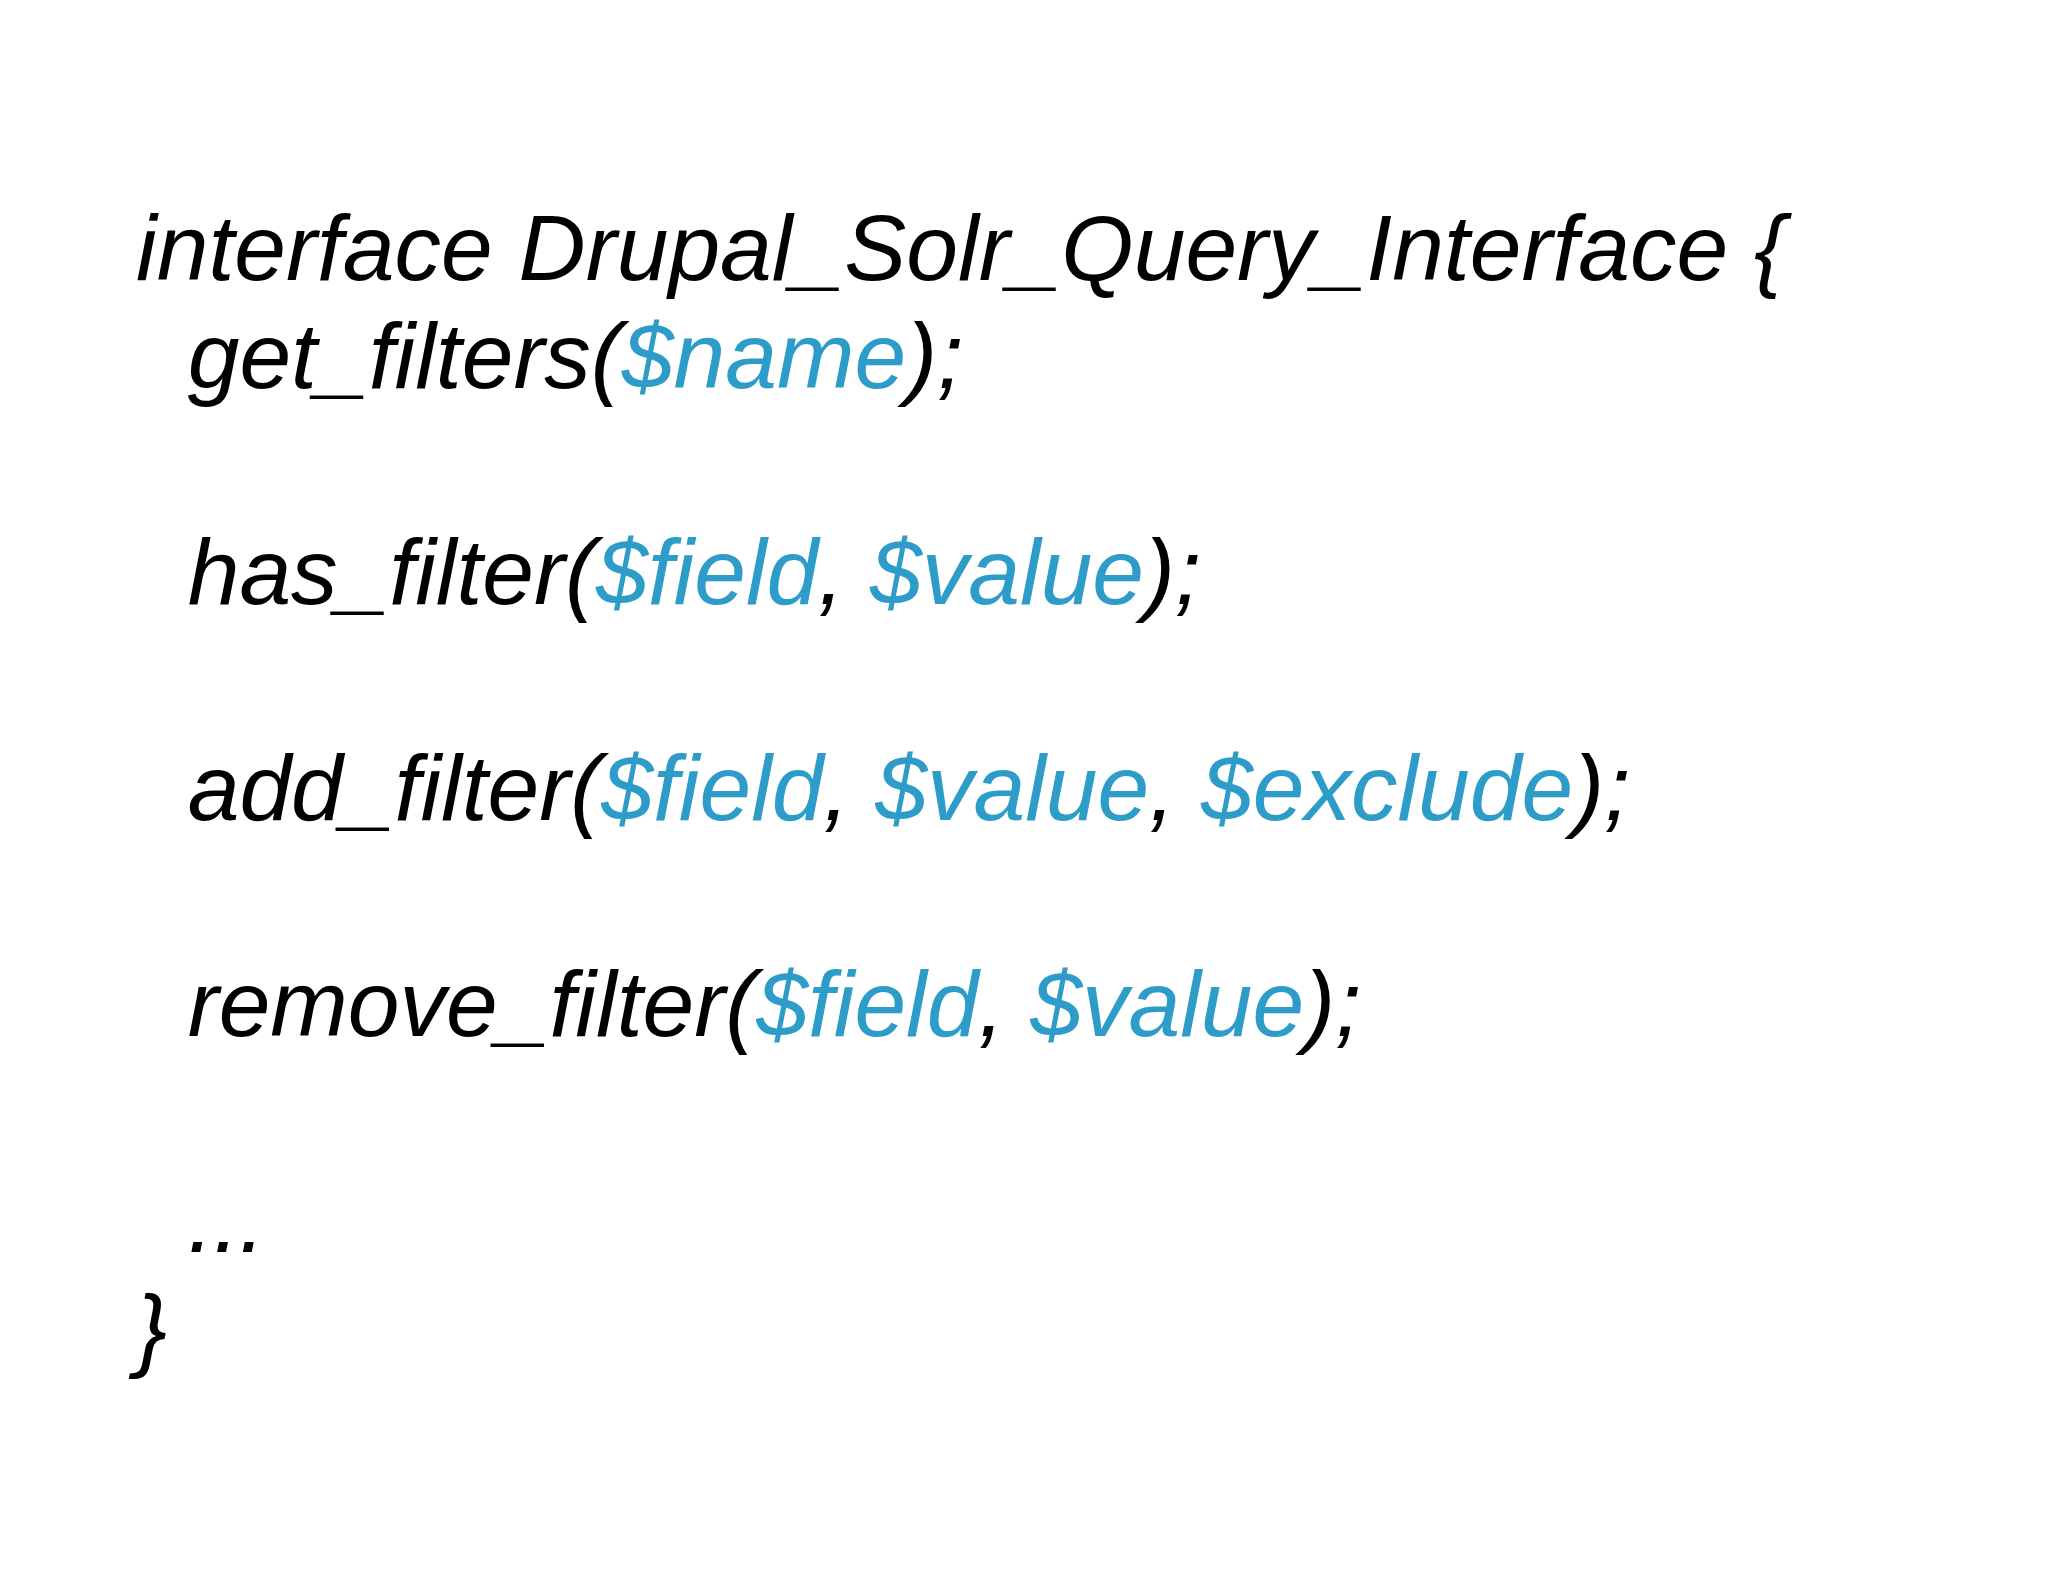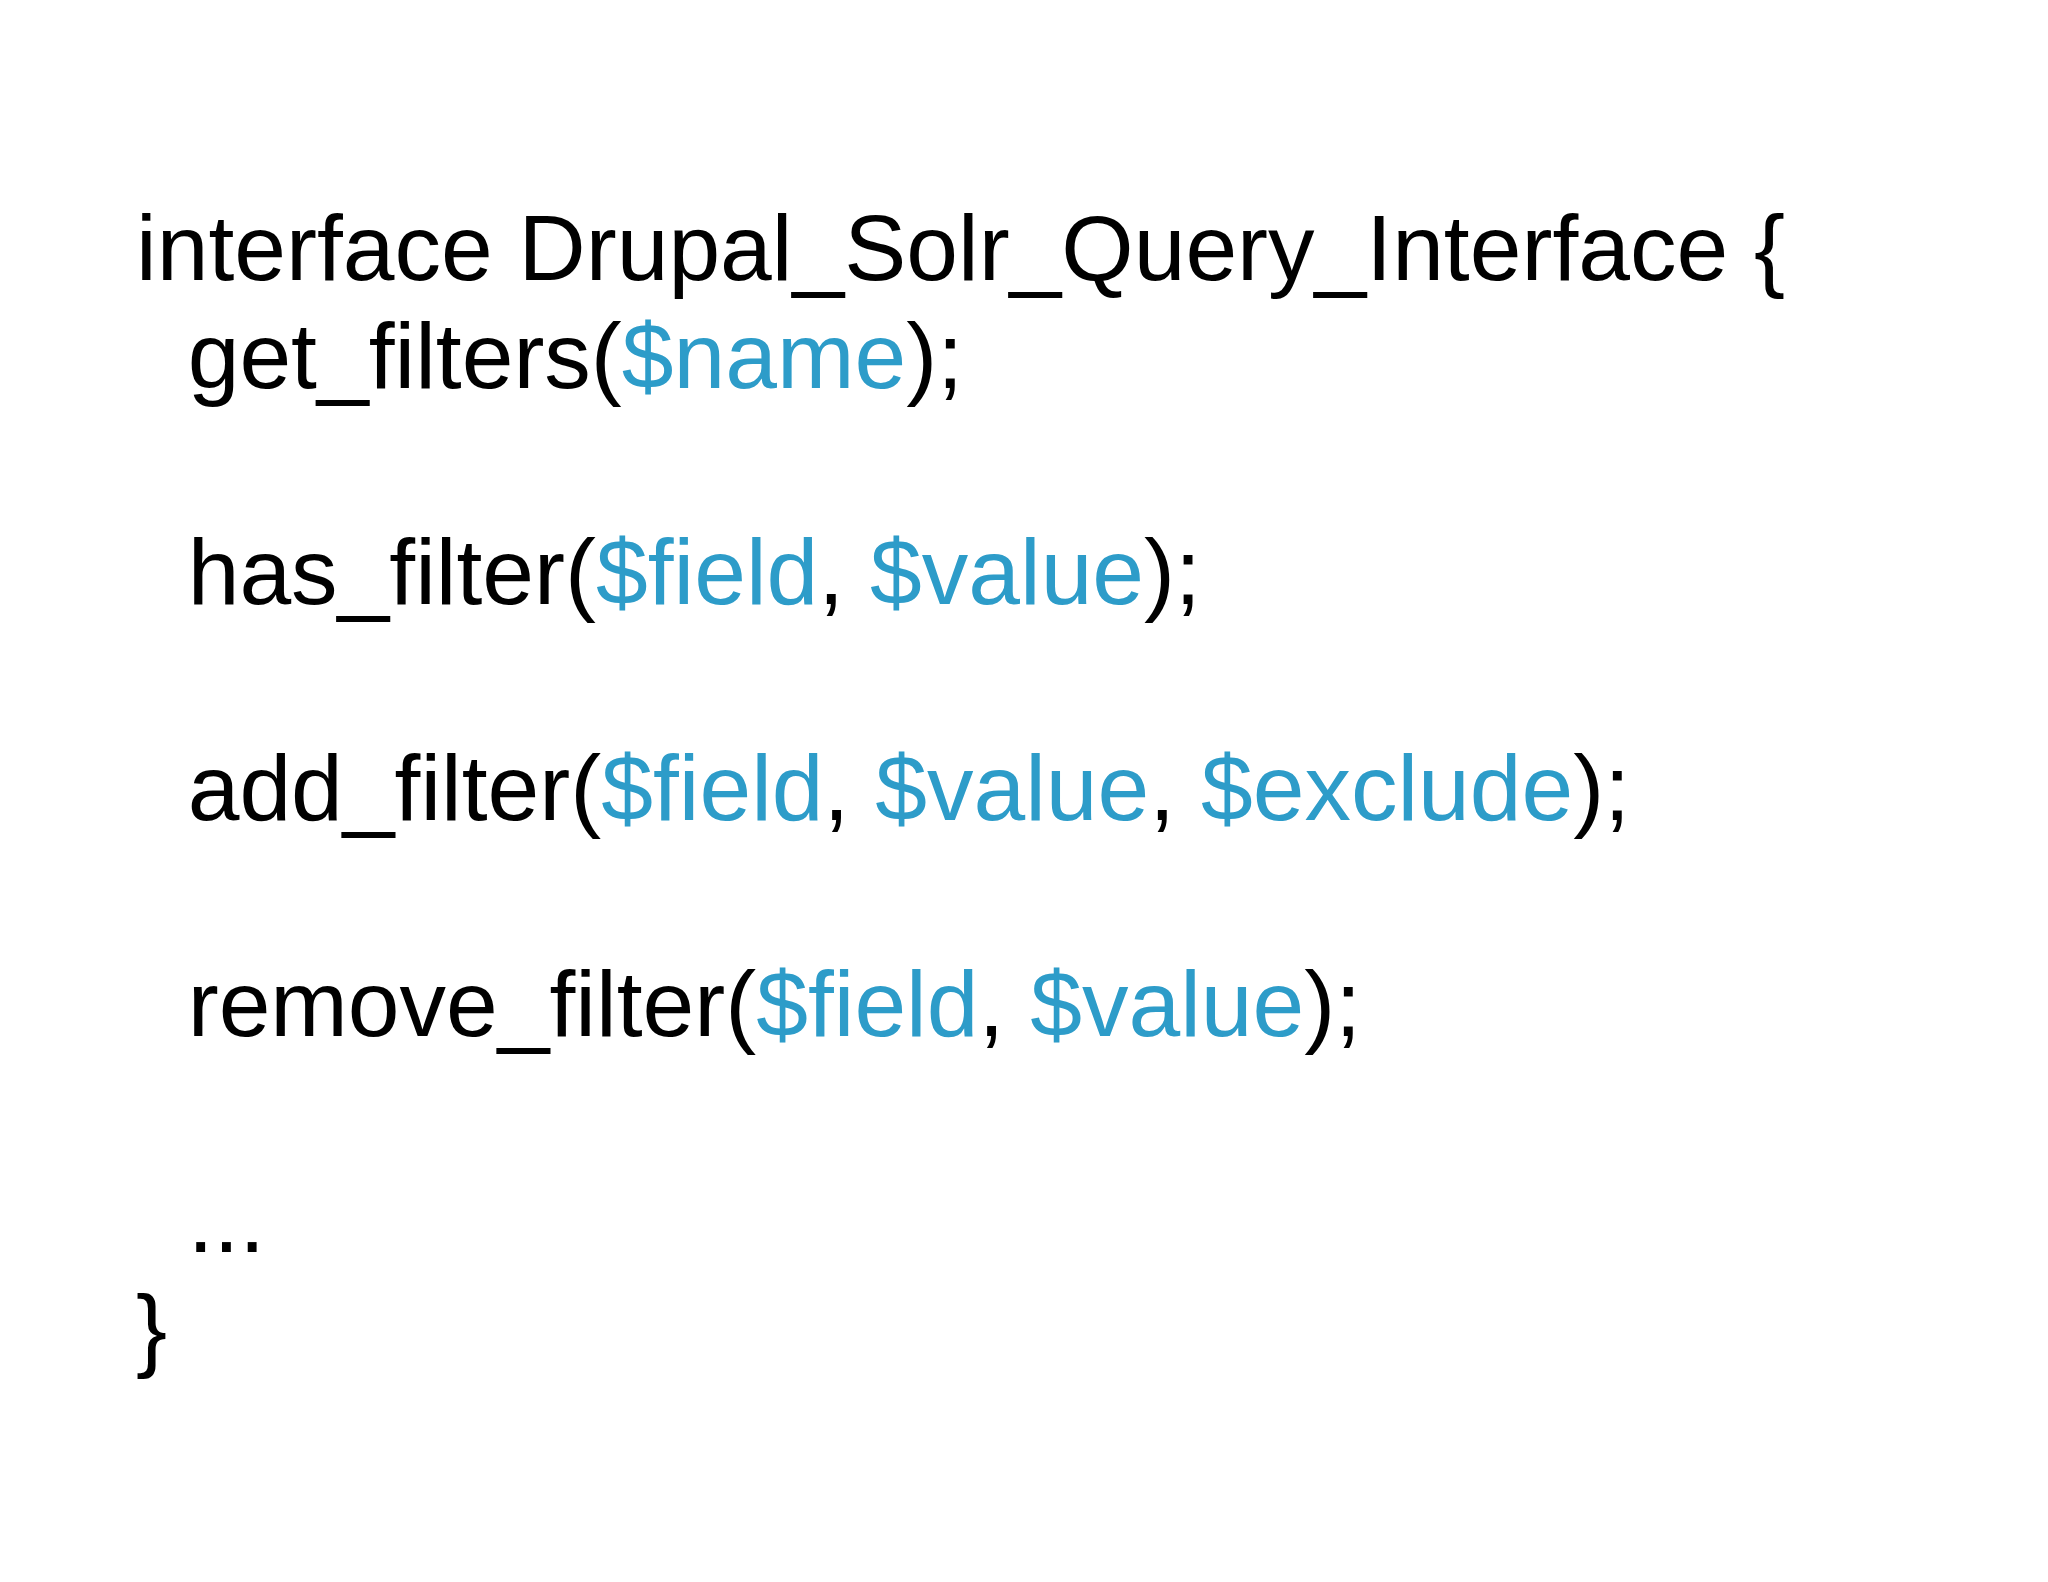--- a/index.html
+++ b/index.html
@@ -10,20 +10,21 @@
     width: 2048px;
     height: 1582px;
     overflow: hidden;
     font-family: "Liberation Sans", sans-serif;
   }
   .slide {
     position: relative;
     width: 1977px;
     height: 1582px;
     background: #ffffff;
+    font-style: italic;
   }
   .code-block {
     position: absolute;
     left: 136px;
     top: 194px;
     margin: 0;
     font-family: "Liberation Sans", sans-serif;
     font-size: 93px;
     line-height: 108px;
     white-space: pre;

